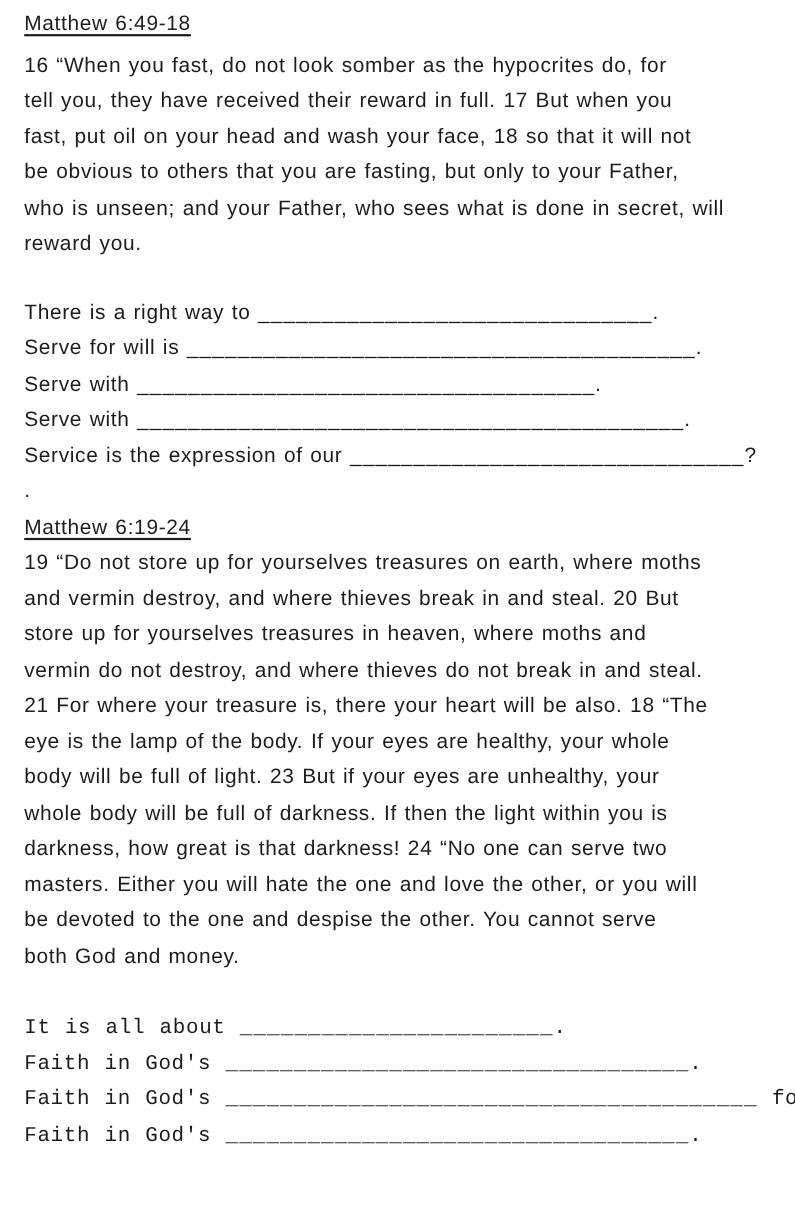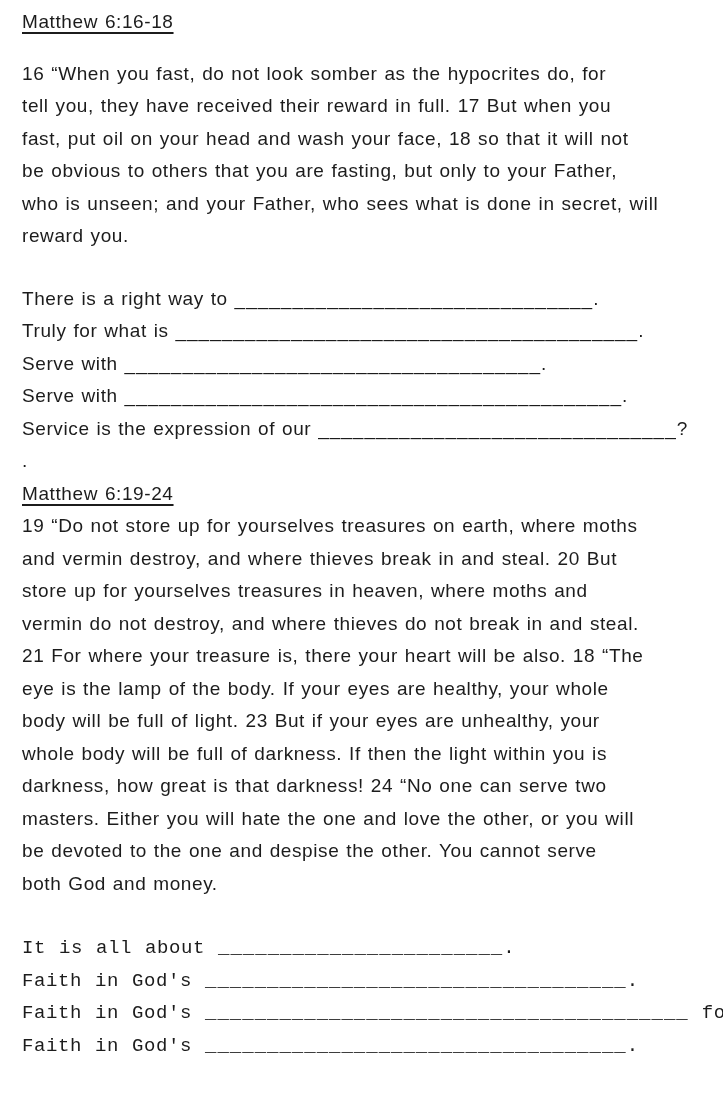--- a/index.html
+++ b/index.html
@@ -17,44 +17,44 @@
   .line {
     line-height: 32.5px;
     height: 32.5px;
     white-space: nowrap;
   }
   .heading {
     text-decoration: underline;
     text-underline-offset: 4px;
     text-decoration-thickness: 1.5px;
   }
-  .verse-1 { margin-top: 19px; }
+  .verse-1 { margin-top: 5px; }
   .fills-1 { margin-top: 30px; }
   .fills-2 { margin-top: 32px; font-family: Liberation Mono, monospace; }
   .blank { letter-spacing: 1px; }
 </style>
 </head>
 <body>
 
 <div class="page">
 
-  <div class="line heading">Matthew 6:16-18</div>
+  <div class="line heading">Matthew 6:49-18</div>
 
   <div class="verse-1">
     <div class="line">16 “When you fast, do not look somber as the hypocrites do, for</div>
     <div class="line">tell you, they have received their reward in full. 17 But when you</div>
     <div class="line">fast, put oil on your head and wash your face, 18 so that it will not</div>
     <div class="line">be obvious to others that you are fasting, but only to your Father,</div>
     <div class="line">who is unseen; and your Father, who sees what is done in secret, will</div>
     <div class="line">reward you.</div>
   </div>
 
   <div class="fills-1">
     <div class="line"><span>There is a right way to </span><span class="blank">_______________________________</span><span>.</span></div>
-    <div class="line"><span>Truly for what is </span><span class="blank">________________________________________</span><span>.</span></div>
+    <div class="line"><span>Serve for will is </span><span class="blank">________________________________________</span><span>.</span></div>
     <div class="line"><span>Serve with </span><span class="blank">____________________________________</span><span>.</span></div>
     <div class="line"><span>Serve with </span><span class="blank">___________________________________________</span><span>.</span></div>
     <div class="line"><span>Service is the expression of our </span><span class="blank">_______________________________</span><span>?</span></div>
   </div>
 
   <div class="line">.</div>
 
   <div class="line heading">Matthew 6:19-24</div>
 
   <div>

